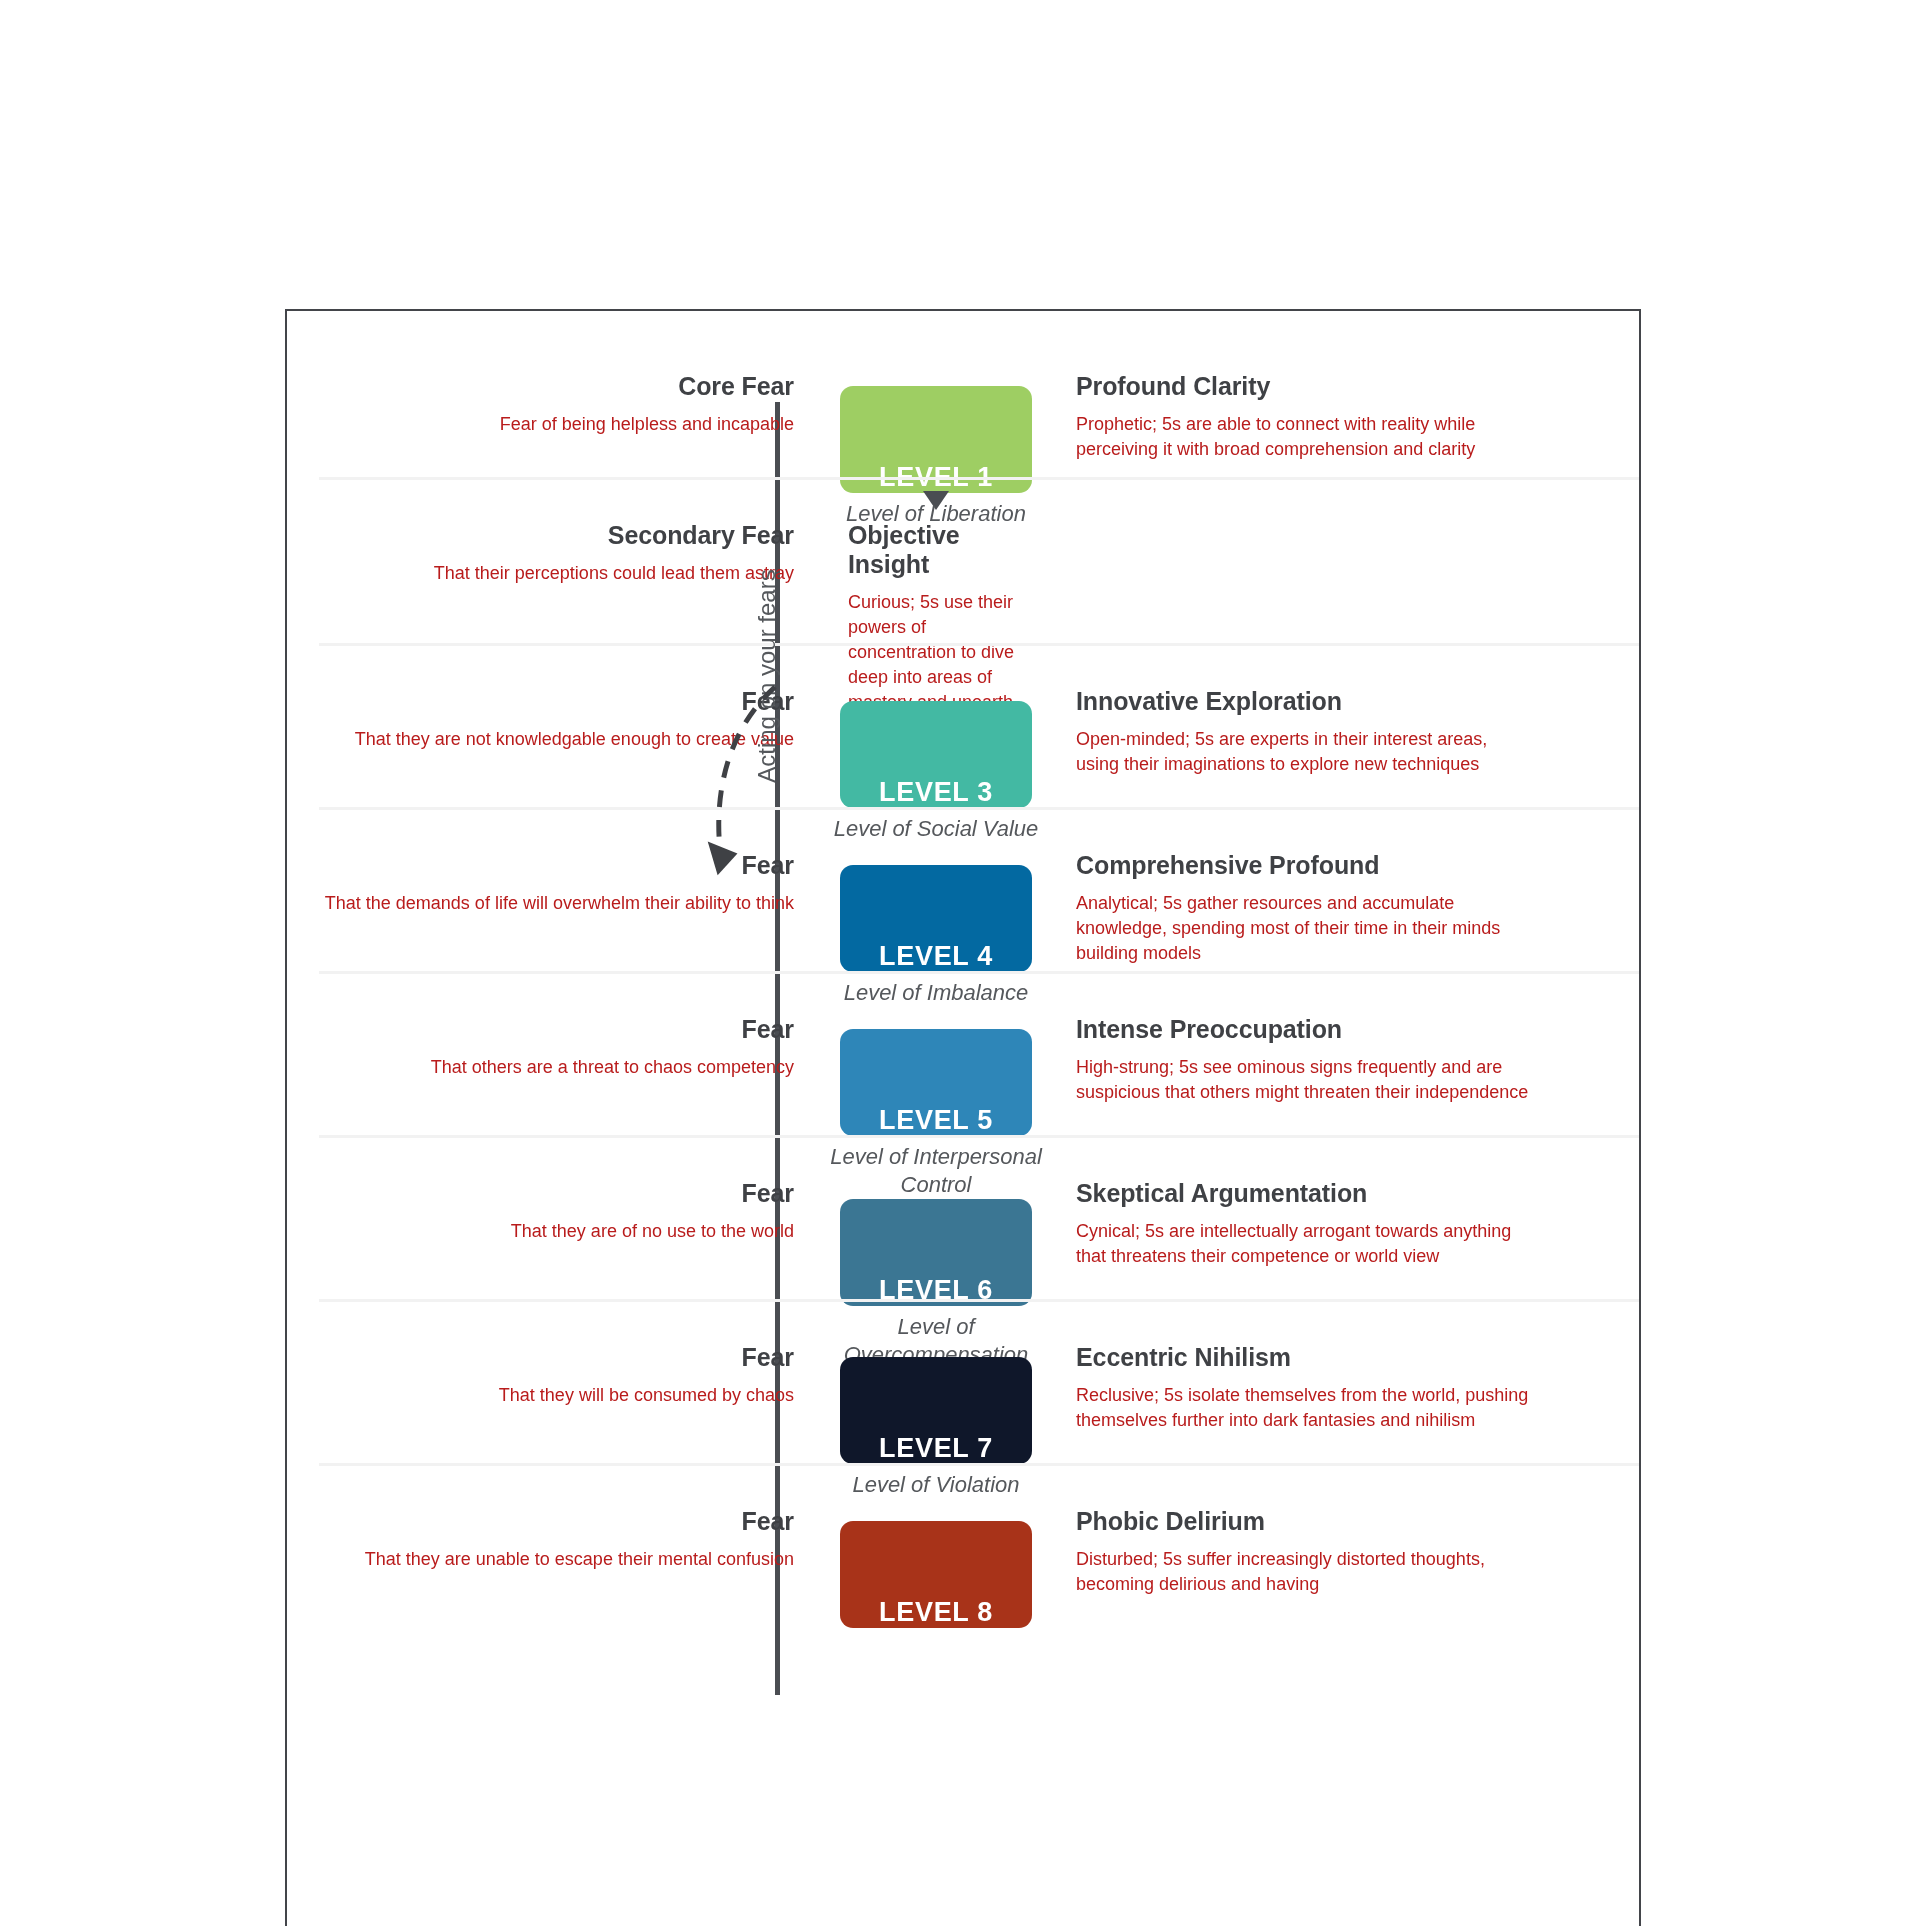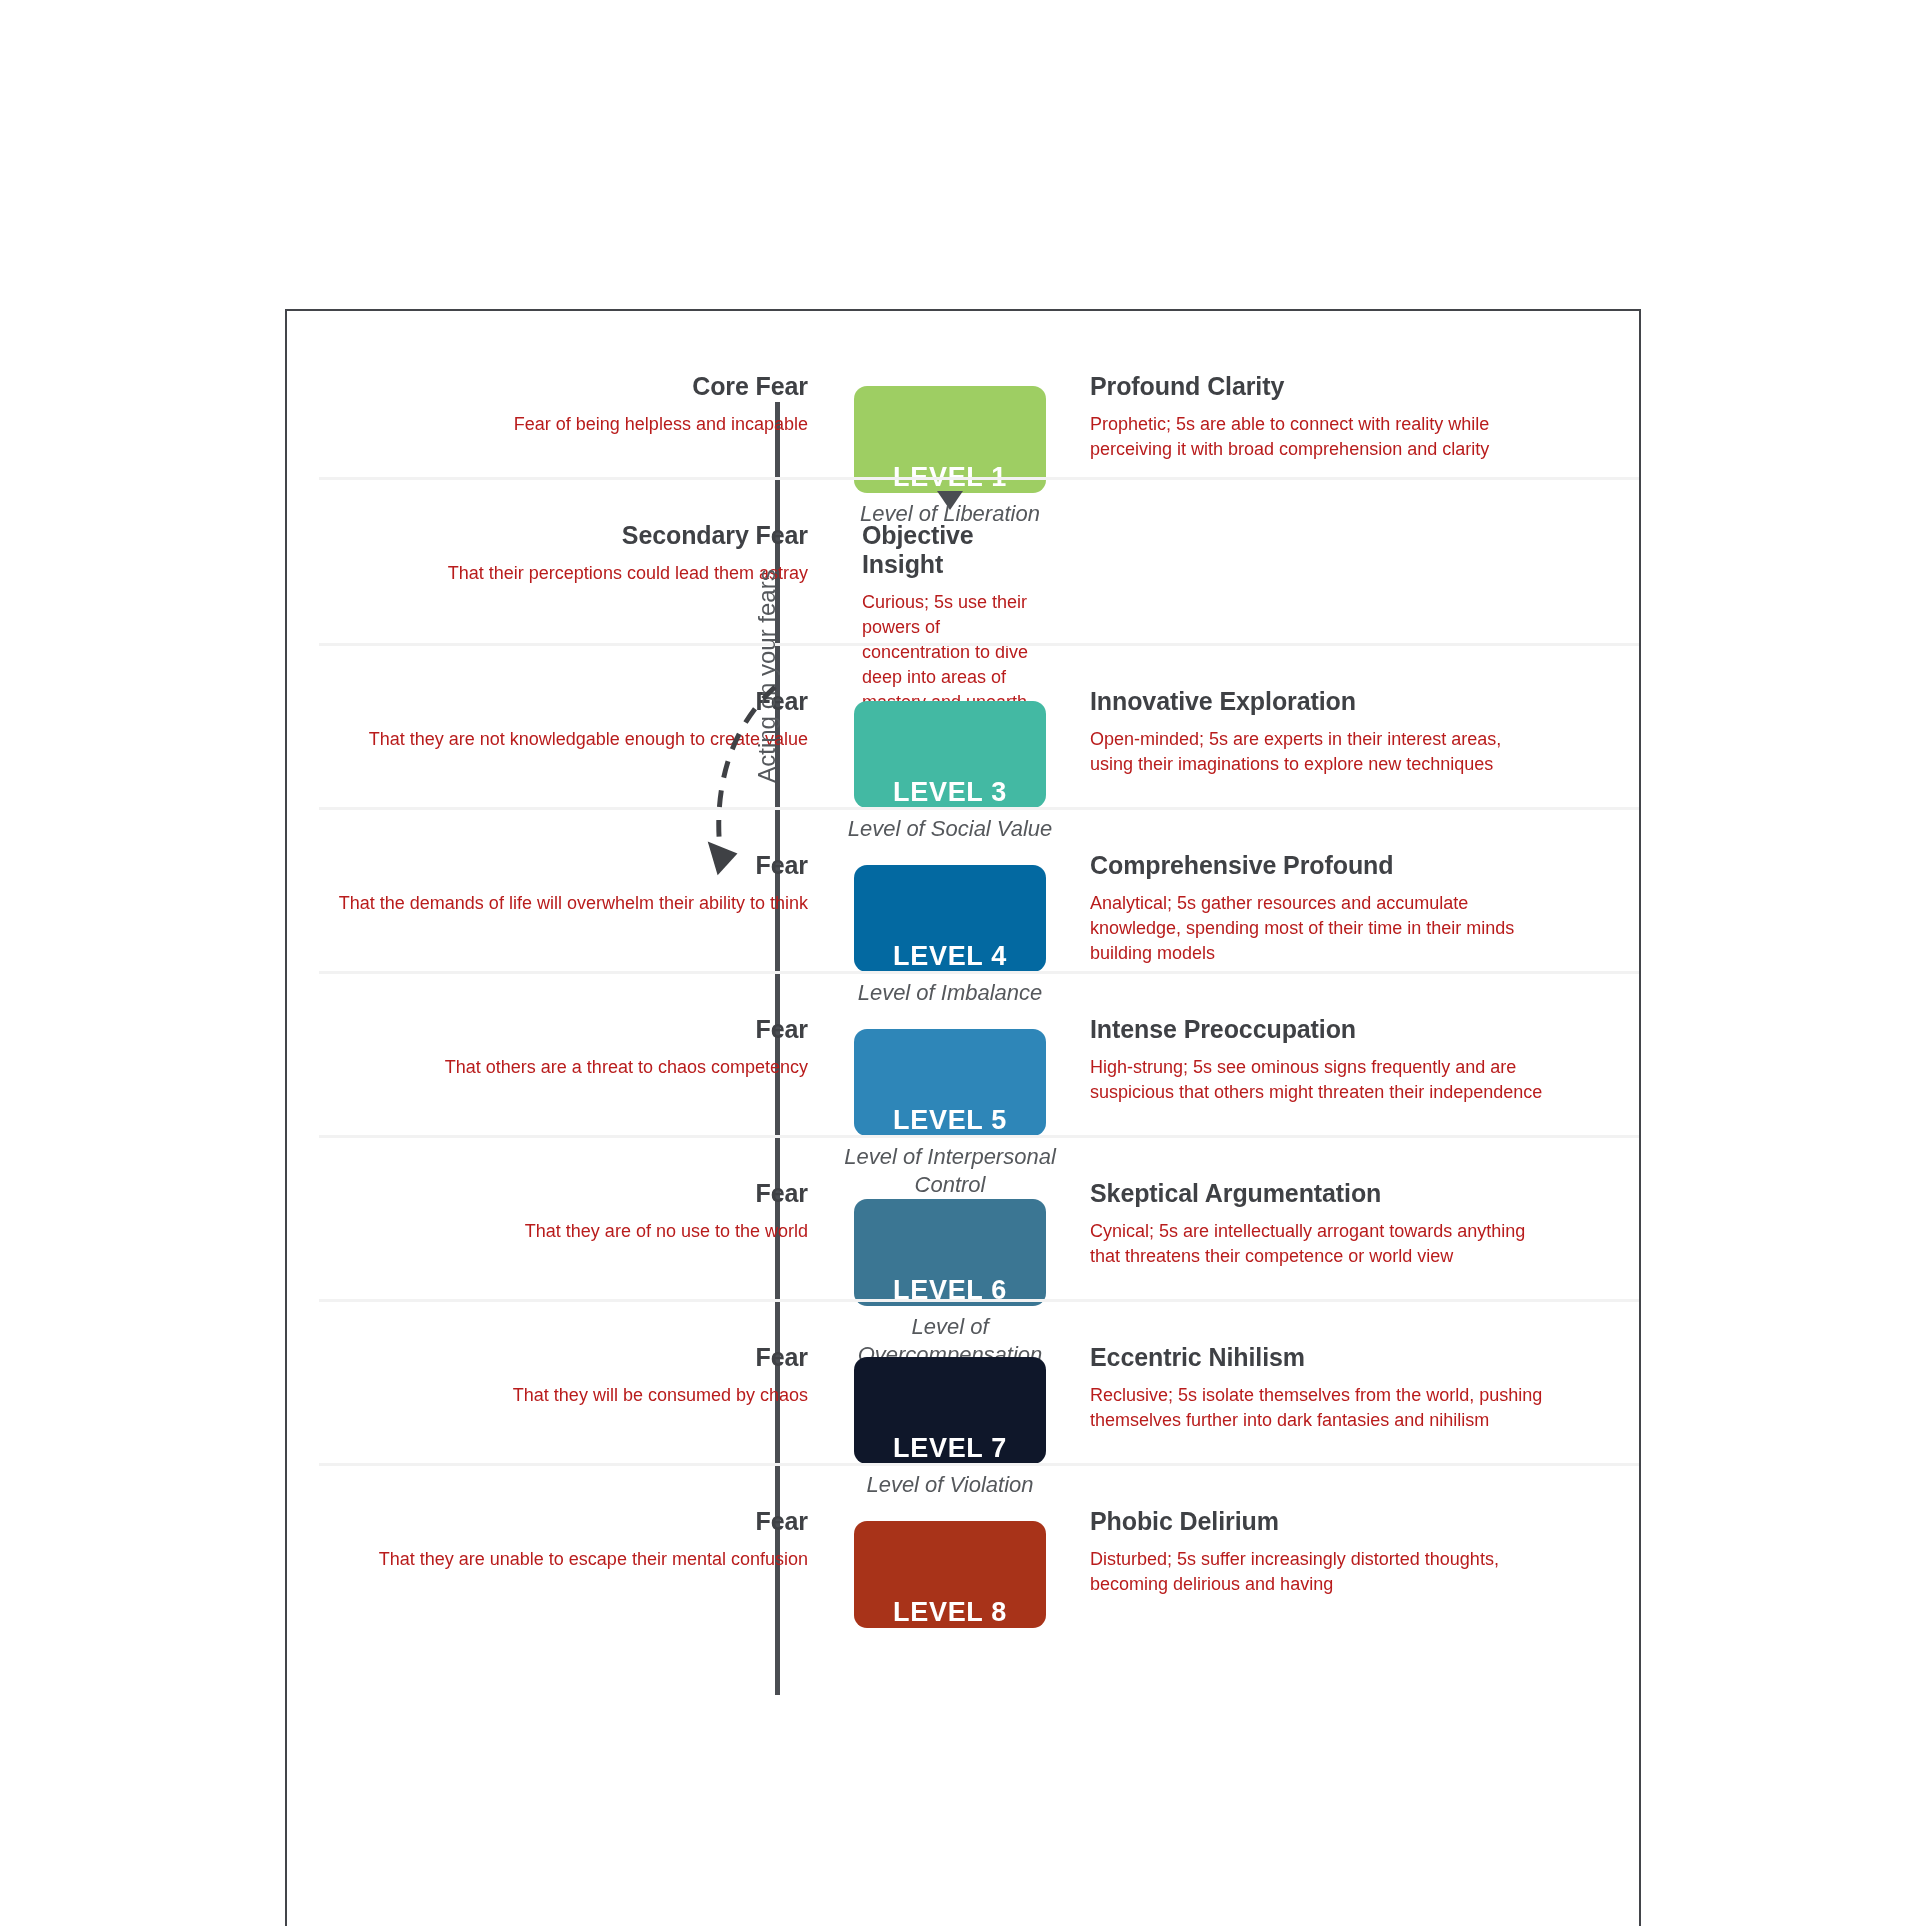--- a/index.html
+++ b/index.html
@@ -41,21 +41,21 @@
     background: #4a4d52;
     z-index: 1;
   }
 
   
   .row {
     position: relative;
     display: grid;
     grid-template-columns: 535px 228px 495px;
     column-gap: 0;
-    padding: 14px;
+    padding: 0;
     z-index: 3;
   }
 
   .divider {
     position: absolute;
     left: 32px;
     right: 0;
     height: 3px;
     background: #f2f2f2;
     z-index: 2;

